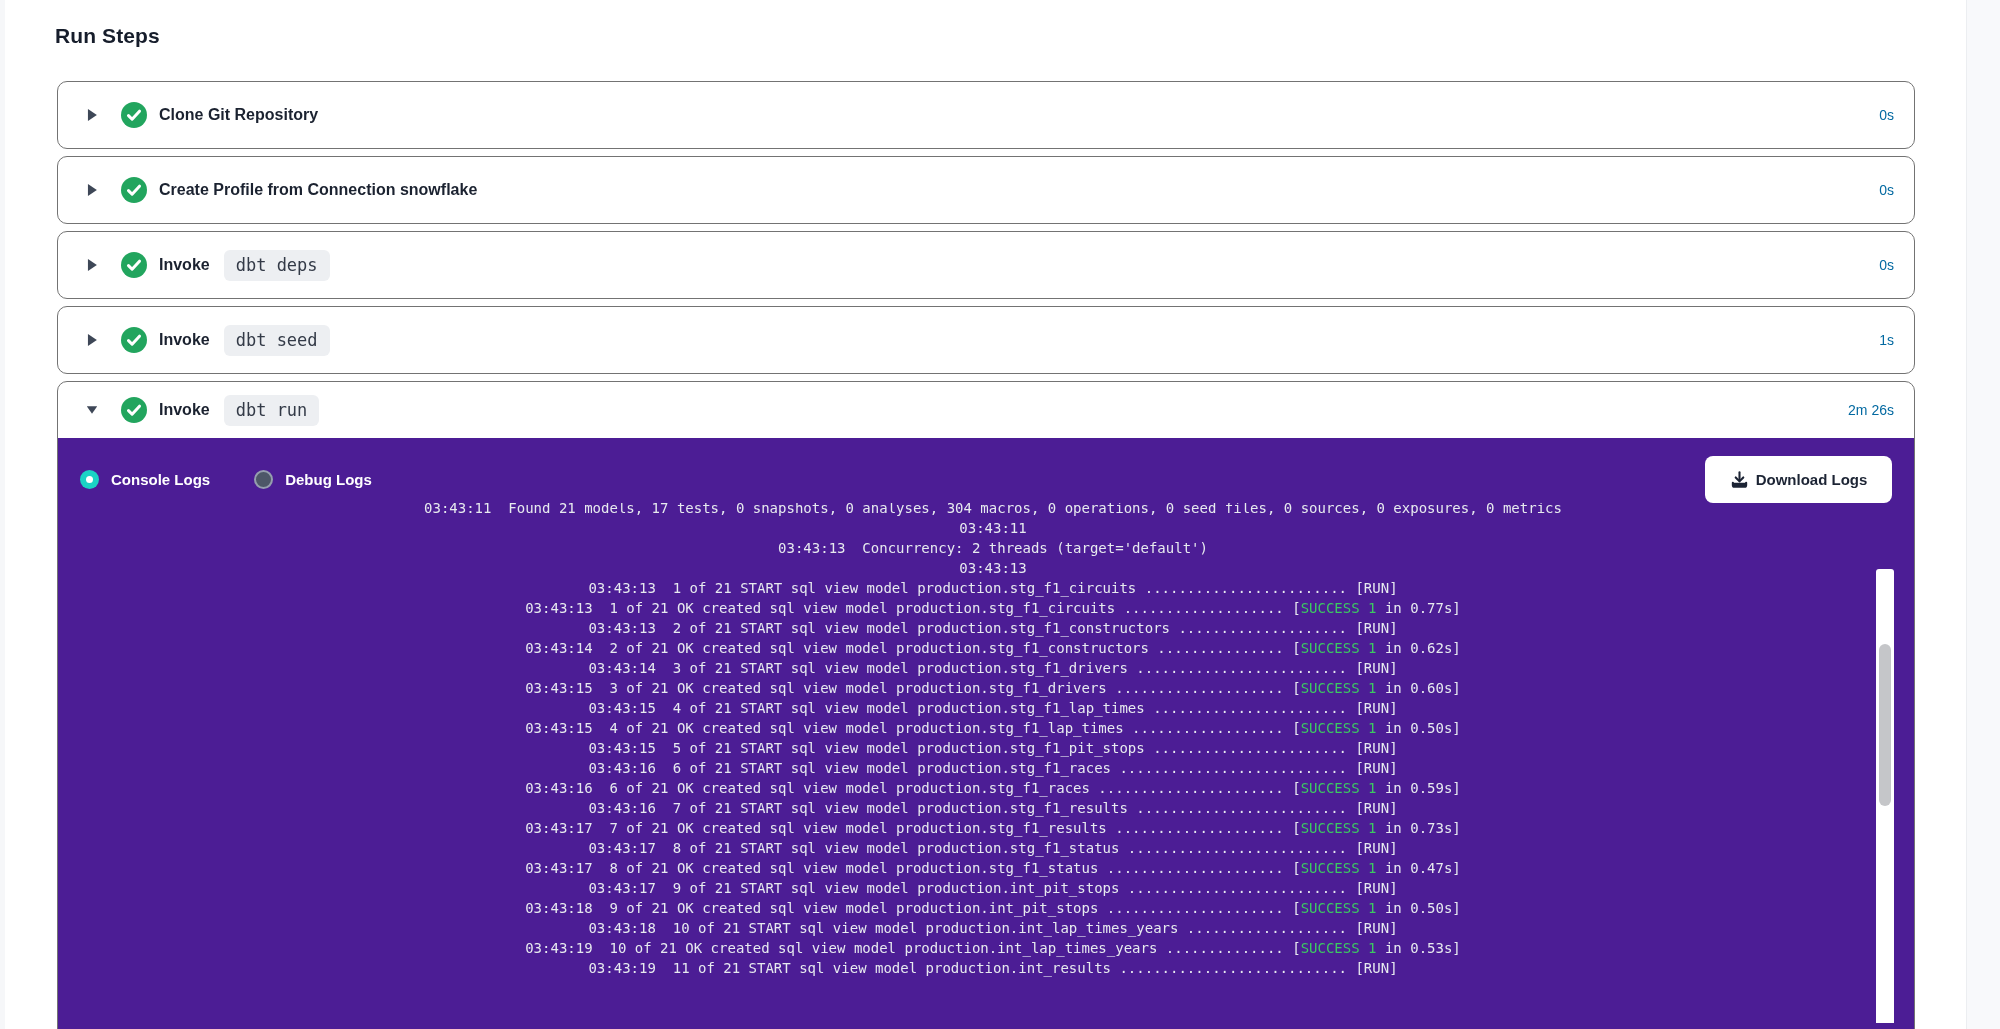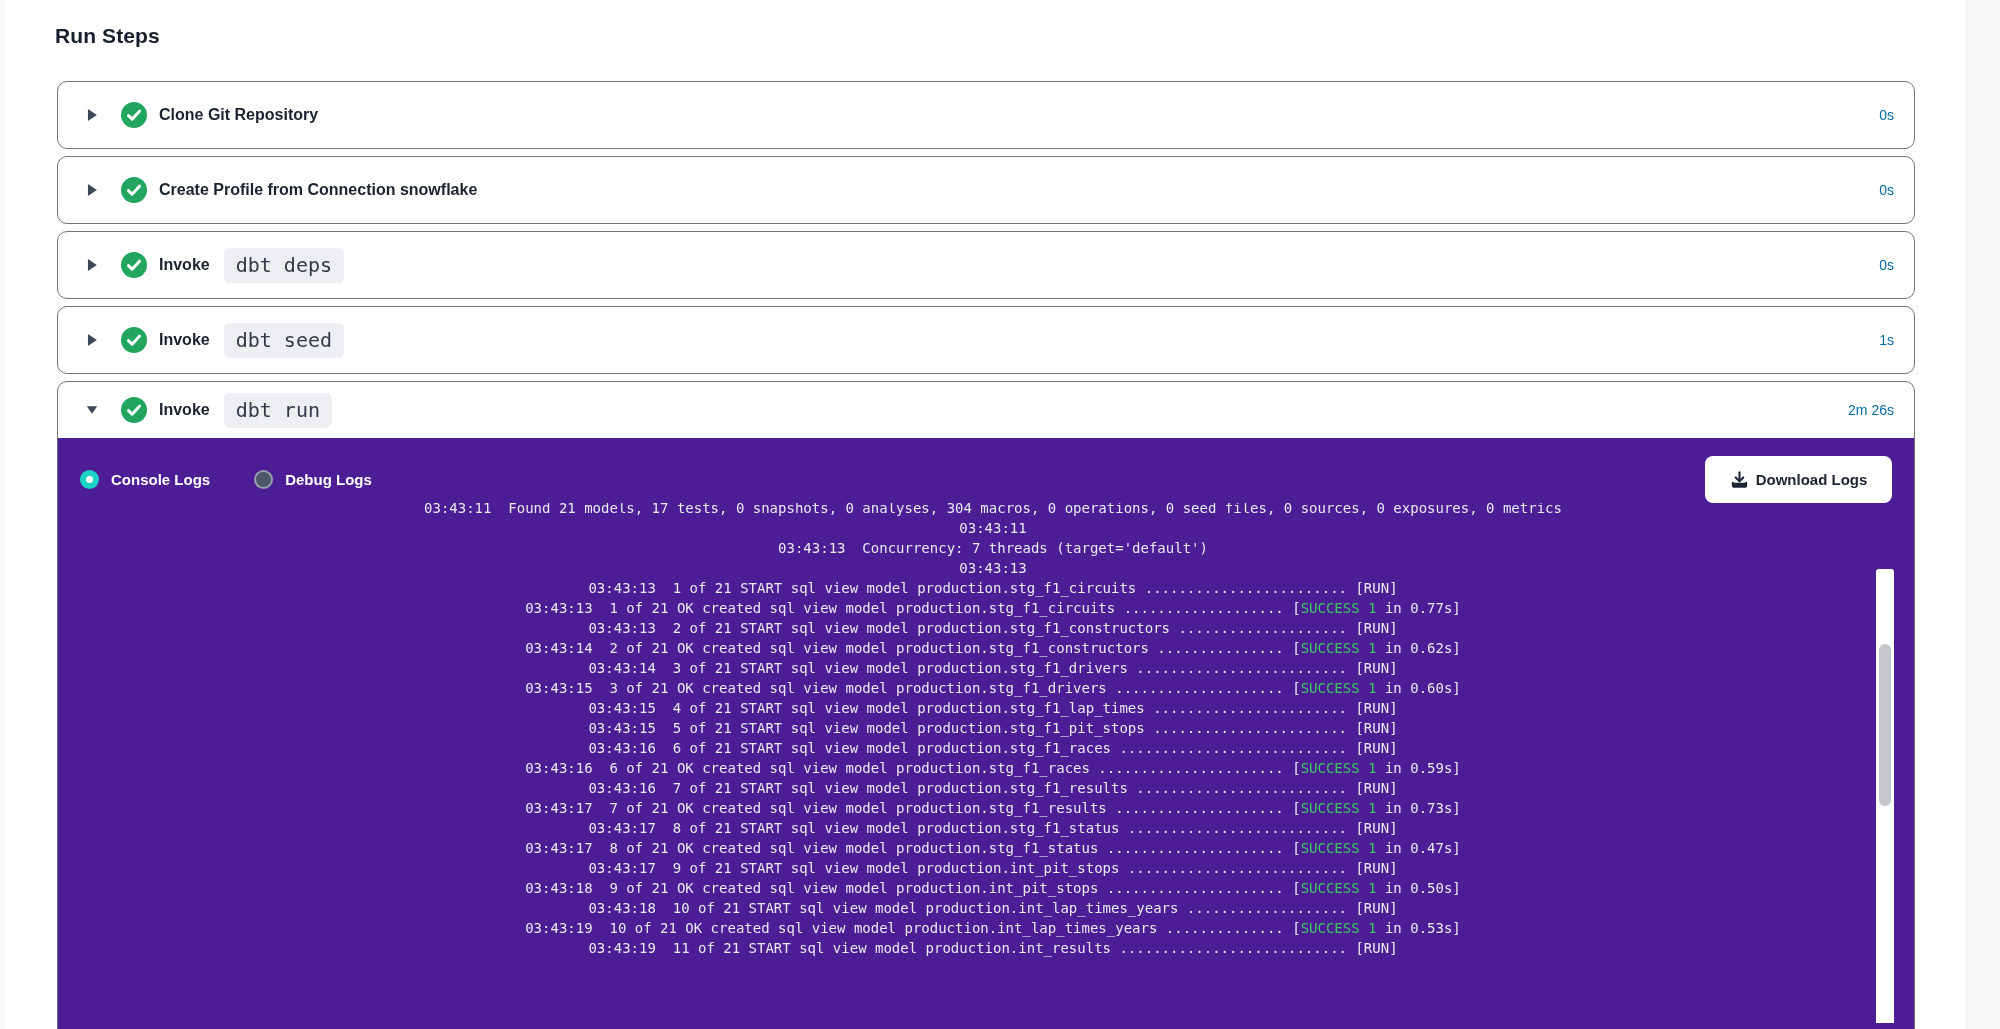--- a/index.html
+++ b/index.html
@@ -43,21 +43,21 @@
   .step-label {
     margin-left: 12px;
     font-size: 16px; font-weight: 700; color: #1b2230;
   }
   .badge {
     margin-left: 14px;
     background: #edeff2;
     border-radius: 6px;
     padding: 5px 12px 6px 12px;
     font-family: "DejaVu Sans Mono", monospace;
-    font-size: 20px; color: #333a47;
+    font-size: 17px; color: #333a47;
   }
   .duration {
     margin-left: auto;
     font-size: 14px; color: #0369a1;
   }
   
   .console { background: #4c1d95; height: 650px; position: relative; }
   .console-toolbar {
     display: flex; align-items: center;
     padding: 18px 22px 0 22px; height: 65px;
@@ -228,29 +228,30 @@
                   <path d="M3 13.5 v2.5 a1.6 1.6 0 0 0 1.6 1.6 h10.8 a1.6 1.6 0 0 0 1.6-1.6 v-2.5" fill="#1c2434"></path>
                 </svg>
             </span>
             <span>Download Logs</span>
           </button>
         </div>
         <div class="log-area">
           <div class="log-lines" id="log-lines">
               <div class="log-line">03:43:11  Found 21 models, 17 tests, 0 snapshots, 0 analyses, 304 macros, 0 operations, 0 seed files, 0 sources, 0 exposures, 0 metrics</div>
               <div class="log-line">03:43:11</div>
-              <div class="log-line">03:43:13  Concurrency: 7 threads (target='default')</div>
+              <div class="log-line">03:43:13  Concurrency: 2 threads (target='default')</div>
               <div class="log-line">03:43:13</div>
               <div class="log-line">03:43:13  1 of 21 START sql view model production.stg_f1_circuits ........................ [RUN]</div>
               <div class="log-line">03:43:13  1 of 21 OK created sql view model production.stg_f1_circuits ................... [<span class="ok">SUCCESS 1</span> in 0.77s]</div>
               <div class="log-line">03:43:13  2 of 21 START sql view model production.stg_f1_constructors .................... [RUN]</div>
               <div class="log-line">03:43:14  2 of 21 OK created sql view model production.stg_f1_constructors ............... [<span class="ok">SUCCESS 1</span> in 0.62s]</div>
               <div class="log-line">03:43:14  3 of 21 START sql view model production.stg_f1_drivers ......................... [RUN]</div>
               <div class="log-line">03:43:15  3 of 21 OK created sql view model production.stg_f1_drivers .................... [<span class="ok">SUCCESS 1</span> in 0.60s]</div>
               <div class="log-line">03:43:15  4 of 21 START sql view model production.stg_f1_lap_times ....................... [RUN]</div>
+              <div class="log-line">03:43:15  4 of 21 OK created sql view model production.stg_f1_lap_times .................. [<span class="ok">SUCCESS 1</span> in 0.50s]</div>
               <div class="log-line">03:43:15  5 of 21 START sql view model production.stg_f1_pit_stops ....................... [RUN]</div>
               <div class="log-line">03:43:16  6 of 21 START sql view model production.stg_f1_races ........................... [RUN]</div>
               <div class="log-line">03:43:16  6 of 21 OK created sql view model production.stg_f1_races ...................... [<span class="ok">SUCCESS 1</span> in 0.59s]</div>
               <div class="log-line">03:43:16  7 of 21 START sql view model production.stg_f1_results ......................... [RUN]</div>
               <div class="log-line">03:43:17  7 of 21 OK created sql view model production.stg_f1_results .................... [<span class="ok">SUCCESS 1</span> in 0.73s]</div>
               <div class="log-line">03:43:17  8 of 21 START sql view model production.stg_f1_status .......................... [RUN]</div>
               <div class="log-line">03:43:17  8 of 21 OK created sql view model production.stg_f1_status ..................... [<span class="ok">SUCCESS 1</span> in 0.47s]</div>
               <div class="log-line">03:43:17  9 of 21 START sql view model production.int_pit_stops .......................... [RUN]</div>
               <div class="log-line">03:43:18  9 of 21 OK created sql view model production.int_pit_stops ..................... [<span class="ok">SUCCESS 1</span> in 0.50s]</div>
               <div class="log-line">03:43:18  10 of 21 START sql view model production.int_lap_times_years ................... [RUN]</div>

